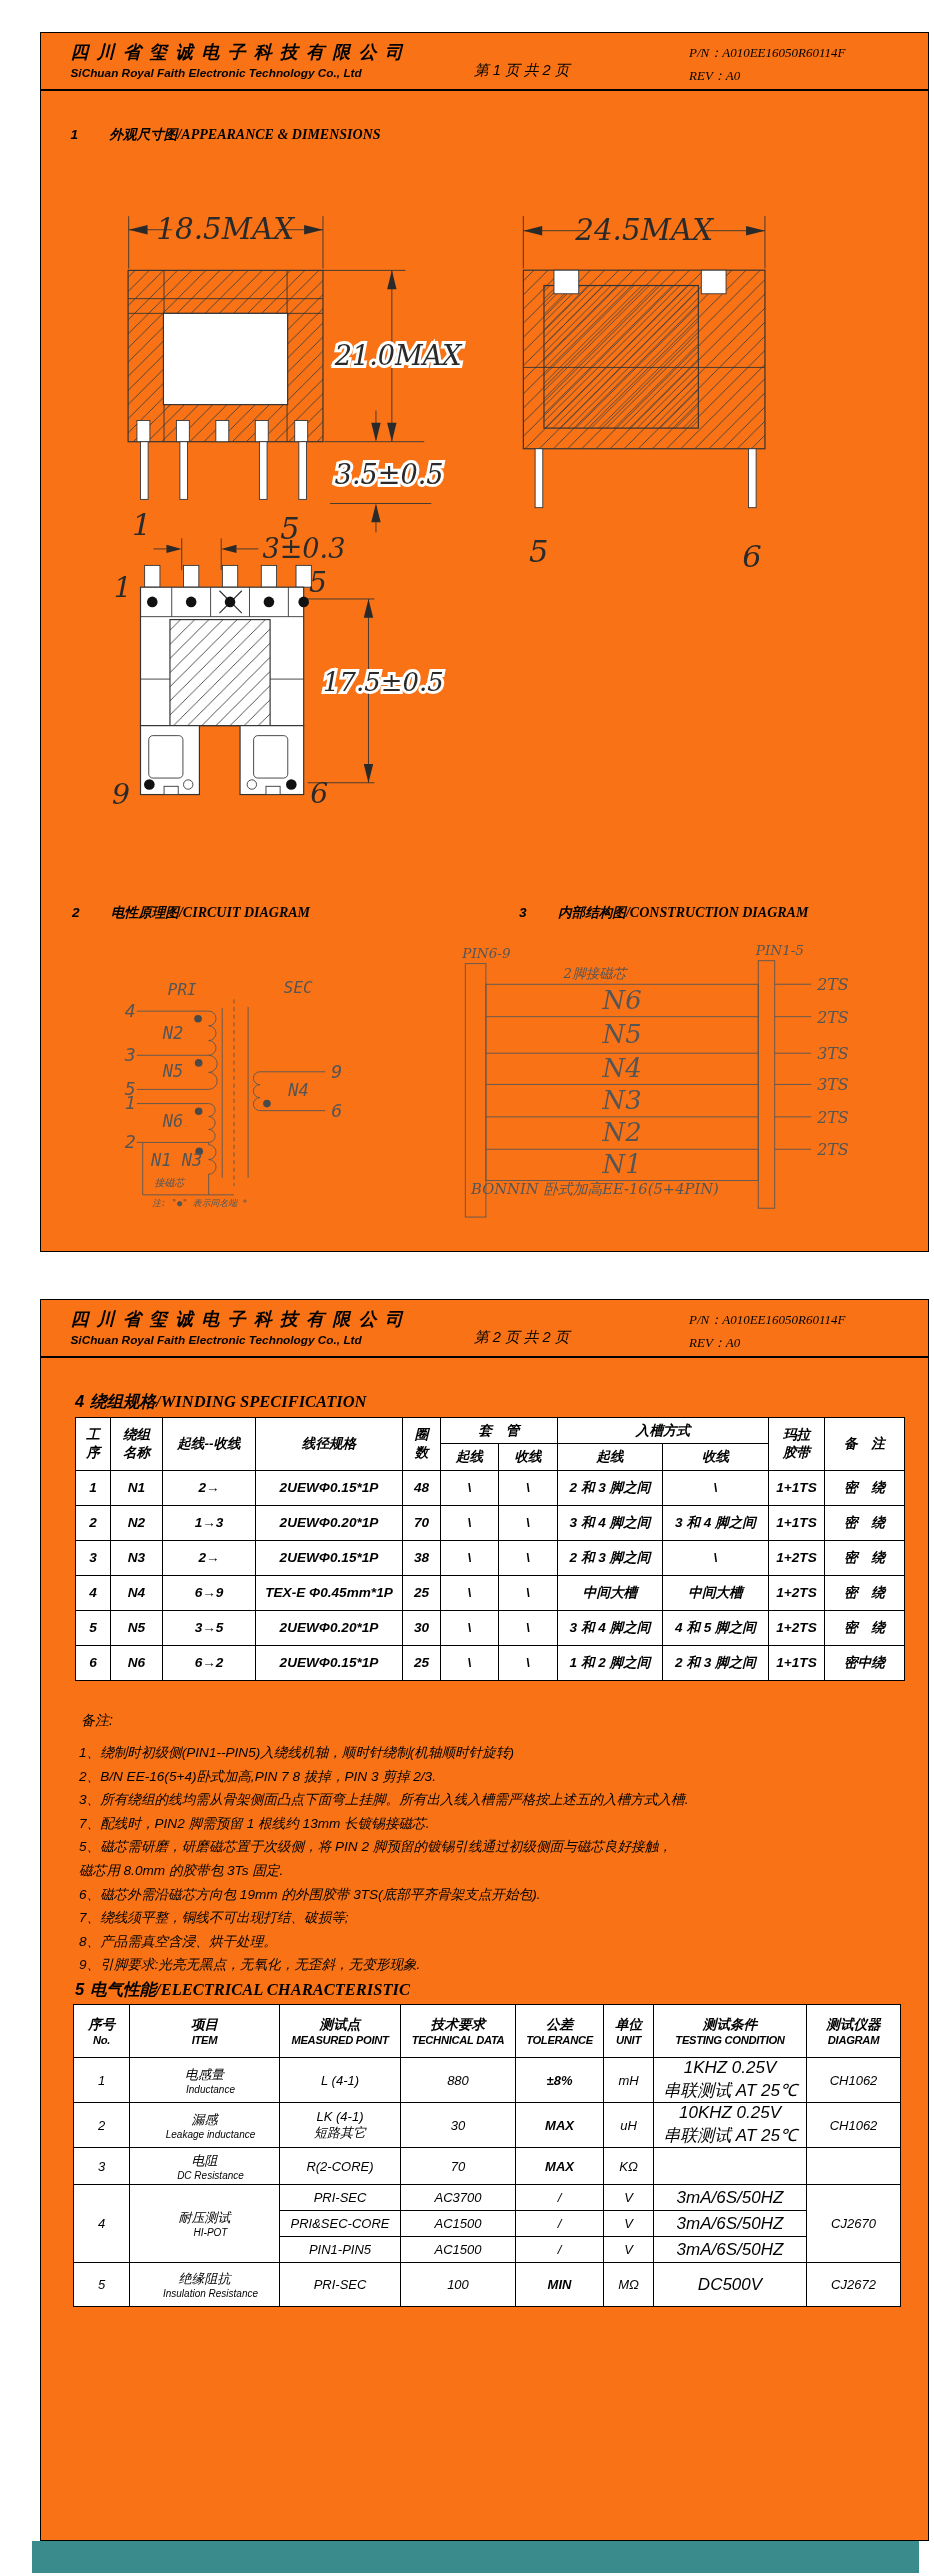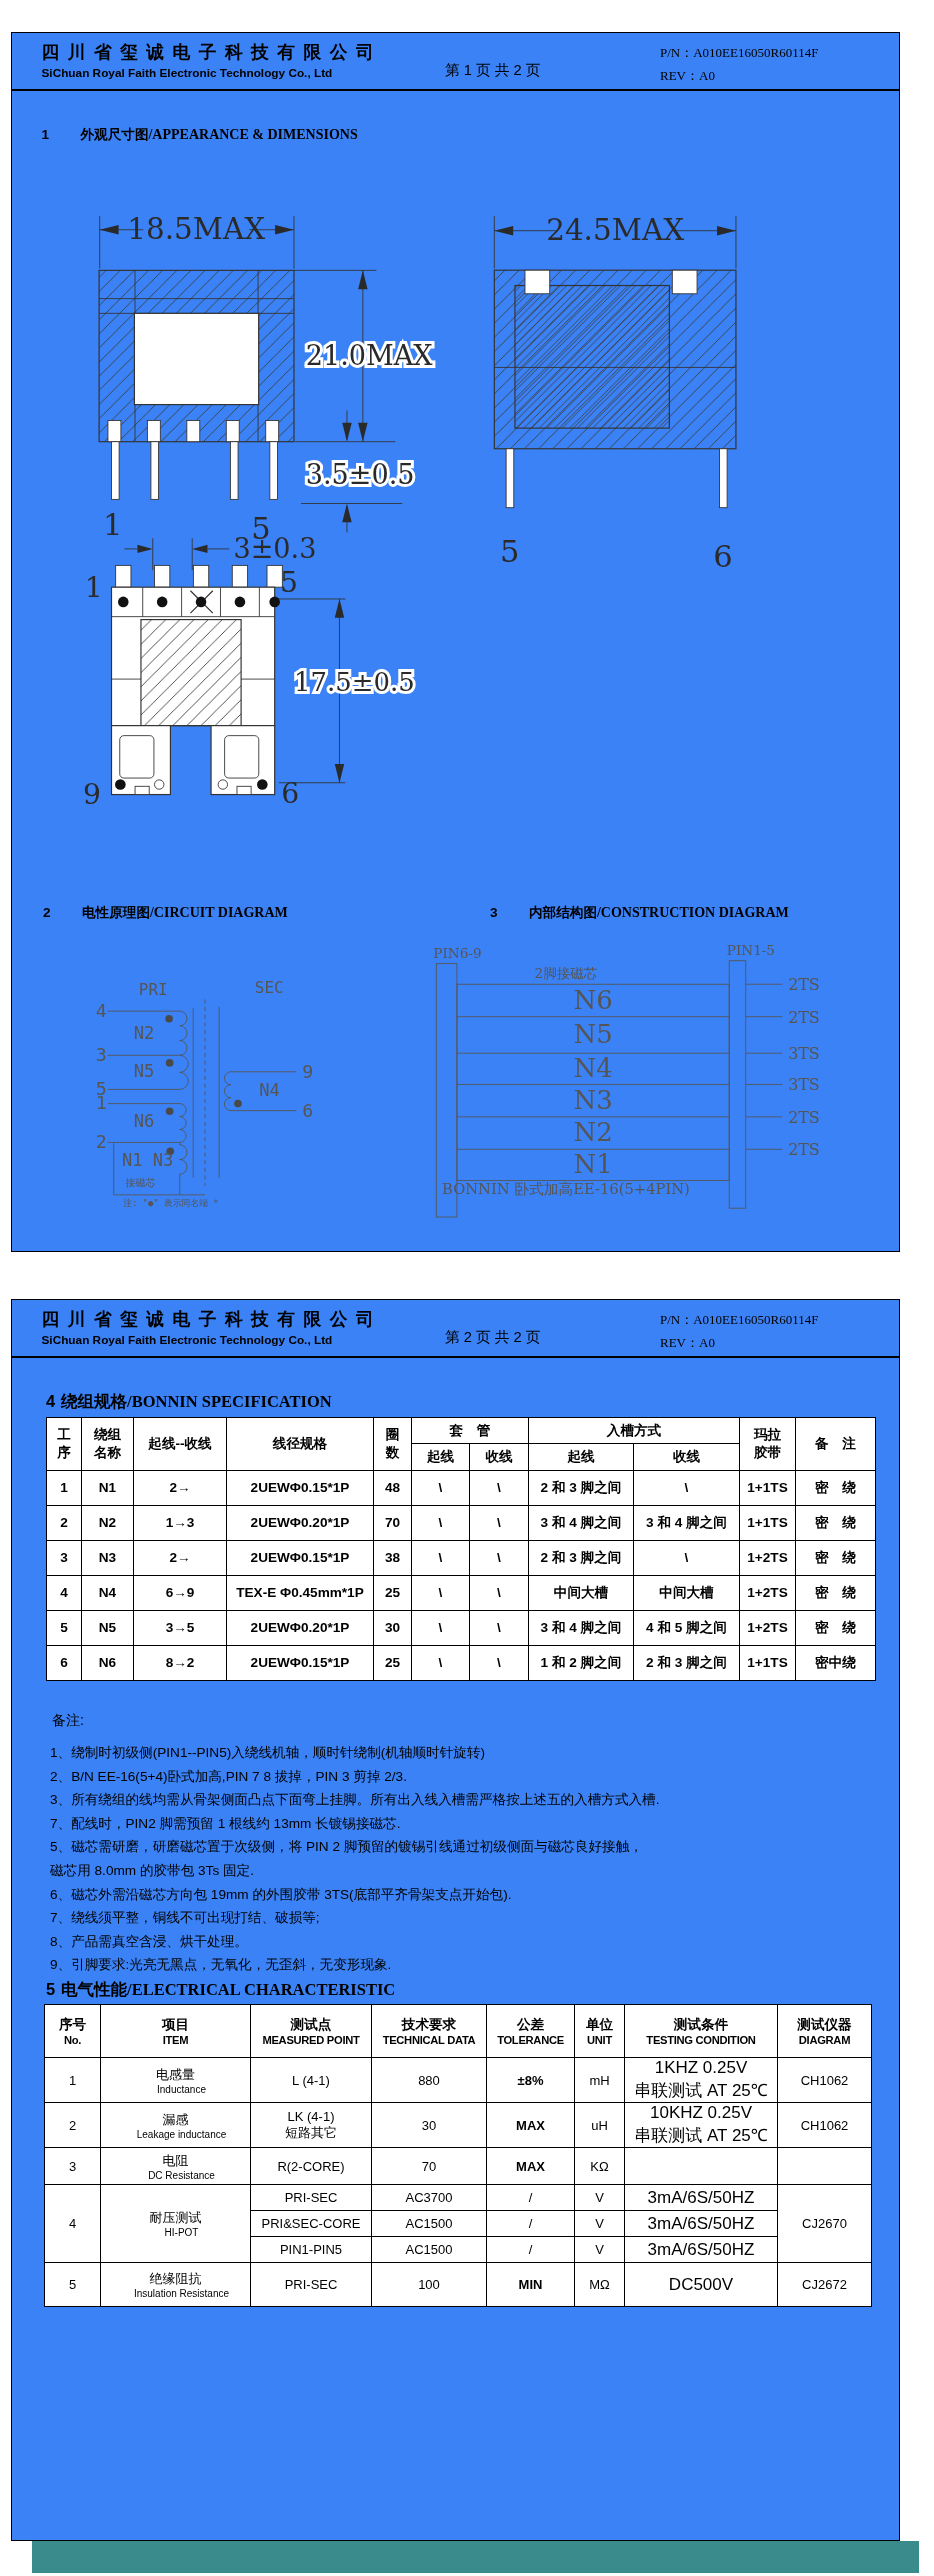--- a/index.html
+++ b/index.html
@@ -1,18 +1,18 @@
 <!DOCTYPE html>
 <html style="font-size:9.4px"><head>
 <meta charset="utf-8">
 <style>
   html,body { margin:0; padding:0; background:#ffffff; }
   #canvas { position:relative; width:934px; height:2576px; background:#fff;
             font-family:"Liberation Sans",sans-serif; color:#000; overflow:hidden; }
-  .pagebox { position:absolute; left:11px; width:887px; border:1.2px solid #000; background:#3b82f6; }
+  .pagebox { position:absolute; left:40px; width:887px; border:1.2px solid #000; background:#f97316;font-style:italic; }
   #page1 { top:32px; height:1218px; }
   #page2 { top:1299px; height:1240px; }
 
   .hdr { position:absolute; top:0; left:0; right:0; height:56px; border-bottom:2.4px solid #000; }
   .company-cn { position:absolute; left:29.5px; top:7px; font-size:17.7px; font-weight:bold; letter-spacing:1.8px; white-space:nowrap; }
   .company-en { position:absolute; left:29.5px; top:33px; font-size:11.8px; font-weight:bold; white-space:nowrap; }
   .pageinfo   { position:absolute; left:433px; top:28px; font-size:14.7px; white-space:nowrap; }
   .pnline  { position:absolute; left:648px; top:10.6px; font-size:13px; font-family:"Liberation Serif",serif; white-space:nowrap; }
   .revline { position:absolute; left:648px; top:34px; font-size:13px; font-family:"Liberation Serif",serif; white-space:nowrap; }
 
@@ -269,21 +269,21 @@
   <div class="pagebox" id="page2">
     <div class="hdr">
       <div class="company-cn">四 川 省 玺 诚 电 子 科 技 有 限 公 司</div>
       <div class="company-en">SiChuan Royal Faith Electronic Technology Co., Ltd</div>
       <div class="pageinfo">第 2 页 共 2 页</div>
       <div class="pnline">P/N：A010EE16050R60114F</div>
       <div class="revline">REV：A0</div>
     </div>
 
     <div class="stitle2" style="left:34px; top:91px;">
-      <span class="num">4</span><span>绕组规格</span><span class="en">/BONNIN SPECIFICATION</span>
+      <span class="num">4</span><span>绕组规格</span><span class="en">/WINDING SPECIFICATION</span>
     </div>
 
     <table class="wtable">
       <colgroup>
         <col style="width:35px">
           <col style="width:52px">
           <col style="width:93px">
           <col style="width:147px">
         <col style="width:38px">
           <col style="width:58px">
@@ -378,21 +378,21 @@
             <td>\</td>
             <td>\</td>
             <td>3 和 4 脚之间</td>
             <td>4 和 5 脚之间</td>
             <td>1+2TS</td>
             <td>密　绕</td>
         </tr>
         <tr>
           <td>6</td>
             <td>N6</td>
-            <td>8→2</td>
+            <td>6→2</td>
             <td>2UEWΦ0.15*1P</td>
             <td>25</td>
             <td>\</td>
             <td>\</td>
             <td>1 和 2 脚之间</td>
             <td>2 和 3 脚之间</td>
             <td>1+1TS</td>
             <td>密中绕</td>
         </tr>
       </tbody>

